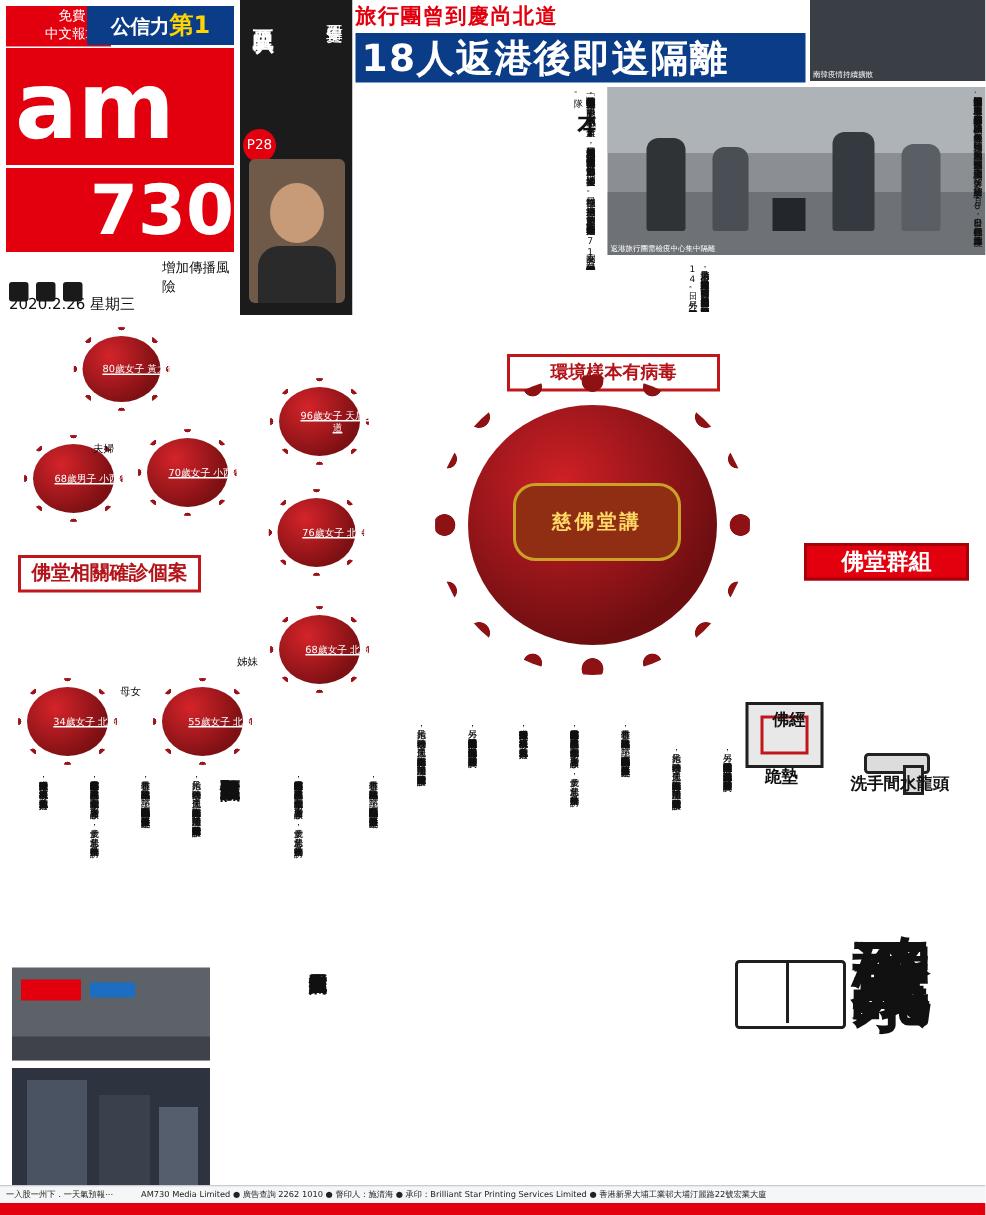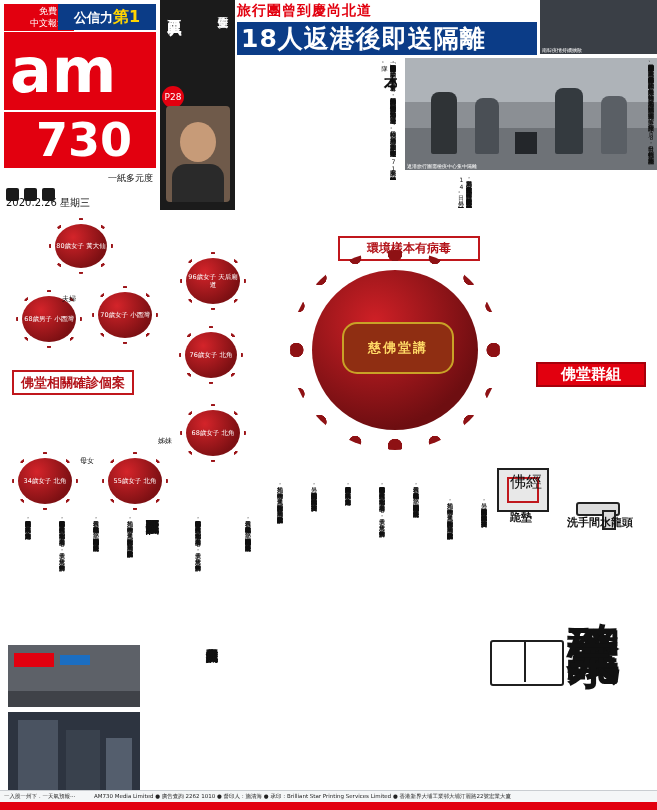--- a/index.html
+++ b/index.html
@@ -7,21 +7,21 @@
   .page{position:relative;width:657px;height:810px;background:#fff;}
 
   
   .masthead{position:absolute;left:0;top:0;width:657px;height:210px;}
   .mh-left{position:absolute;left:0;top:0;width:160px;height:210px;background:#ffffff;}
   .mh-badge{position:absolute;left:4px;top:4px;width:52px;height:26px;background:#e2000f;color:#fff;font-size:9px;line-height:12px;text-align:center;padding-top:1px;padding-left:18px;}
   .mh-badge div{letter-spacing:0px;}
   .mh-badge2{position:absolute;left:58px;top:4px;width:98px;height:26px;background:#0b3c87;color:#fff;font-size:13px;font-weight:bold;text-align:center;line-height:26px;}
   .mh-badge2 .num{color:#ffd400;font-size:16px;}
   .am-logo{position:absolute;left:4px;top:32px;width:152px;height:78px;background:#e2000f;color:#fff;font-size:62px;font-weight:bold;line-height:78px;text-align:left;padding-left:6px;box-sizing:border-box;font-family:"DejaVu Sans",sans-serif;}
-  .am-730{position:absolute;left:4px;top:112px;width:152px;height:56px;background:#e2000f;color:#fff;font-size:46px;font-weight:bold;line-height:56px;text-align:center;padding-left:8px;box-sizing:border-box;}
+  .am-730{position:absolute;left:4px;top:112px;width:152px;height:56px;background:#e2000f;color:#fff;font-size:46px;font-weight:bold;line-height:56px;text-align:right;padding-left:8px;box-sizing:border-box;}
   .mh-date{position:absolute;left:6px;top:172px;font-size:10px;color:#111;margin-top:24px;}
   .mh-slogan{position:absolute;left:108px;top:172px;font-size:9px;color:#111;}
   .mh-social{position:absolute;left:6px;top:188px;display:flex;gap:5px;}
   .mh-social span{width:13px;height:13px;background:#1a1a1a;border-radius:2px;display:inline-block;}
 
   .mh-col2{position:absolute;left:160px;top:0;width:75px;height:210px;background:#1b1b1b;color:#fff;}
   .mh-col2 .t{position:absolute;left:6px;top:8px;font-size:14px;font-weight:bold;writing-mode:vertical-rl;line-height:18px;letter-spacing:1px;}
   .mh-col2 .t2{position:absolute;right:6px;top:8px;font-size:11px;writing-mode:vertical-rl;line-height:14px;}
   .mh-col2 .pg{position:absolute;left:2px;top:86px;width:22px;height:22px;border-radius:50%;background:#e2000f;color:#fff;font-size:9px;text-align:center;line-height:22px;}
   .mh-face{position:absolute;left:6px;top:106px;width:64px;height:96px;background:#6f5a4a;border-radius:4px;overflow:hidden;}
@@ -44,21 +44,21 @@
   .photo-scene .p4{position:absolute;left:196px;top:38px;width:26px;height:58px;background:#5a5f65;border-radius:8px 8px 2px 2px;}
   .photo-scene .bag{position:absolute;left:110px;top:74px;width:22px;height:22px;background:#23262a;}
   .photo-scene .cap{position:absolute;left:2px;bottom:1px;font-size:5px;color:#fff;}
   .rt-text{position:absolute;left:240px;top:60px;width:180px;height:148px;font-size:6px;line-height:8px;writing-mode:vertical-rl;text-orientation:upright;color:#111;overflow:hidden;}
   .rt-text.rt2{left:2px;top:176px;width:236px;height:32px;}
 
   
   .diagram{position:absolute;left:0;top:210px;width:657px;height:430px;background:#ffffff;}
   .node{position:absolute;}
   .node .core{width:100%;height:100%;border-radius:50%;background:radial-gradient(circle at 35% 30%, #d4242a, #7d1013 72%);position:relative;}
-  .node .txt{position:absolute;left:0;top:0;width:100%;height:100%;display:flex;align-items:center;justify-content:center;color:#fff;font-size:6.5px;line-height:8px;text-align:center;}
+  .node .txt{position:absolute;left:12px;top:0;width:100%;height:100%;display:flex;align-items:center;justify-content:center;color:#fff;font-size:6.5px;line-height:8px;text-align:center;text-decoration:underline;}
   .spikes{position:absolute;left:-6px;top:-6px;right:-6px;bottom:-6px;border-radius:50%;background:
      radial-gradient(circle at 50% 0%,#9c1418 2.2px,transparent 2.4px),
      radial-gradient(circle at 100% 50%,#9c1418 2.2px,transparent 2.4px),
      radial-gradient(circle at 50% 100%,#9c1418 2.2px,transparent 2.4px),
      radial-gradient(circle at 0% 50%,#9c1418 2.2px,transparent 2.4px),
      radial-gradient(circle at 15% 15%,#9c1418 2.2px,transparent 2.4px),
      radial-gradient(circle at 85% 15%,#9c1418 2.2px,transparent 2.4px),
      radial-gradient(circle at 85% 85%,#9c1418 2.2px,transparent 2.4px),
      radial-gradient(circle at 15% 85%,#9c1418 2.2px,transparent 2.4px);}
   .centerv{position:absolute;left:300px;top:315px;width:210px;height:200px;}
@@ -129,21 +129,21 @@
       <div class="mh-badge">
         <div>免費</div>
         <div>中文報章</div>
       </div>
       <div class="mh-badge2">
         <span>公信力</span><span class="num">第1</span>
       </div>
       <div class="am-logo">am</div>
       <div class="am-730">730</div>
       <div class="mh-date">2020.2.26 星期三</div>
-      <div class="mh-slogan">一紙多元度</div>
+      <div class="mh-slogan">增加傳播風險</div>
       <div class="mh-social">
         <span></span>
         <span></span>
         <span></span>
       </div>
     </div>
 
     <div class="mh-col2">
       <div class="t">亞里叭叭</div>
       <div class="t2">亞里安這作</div>
@@ -240,21 +240,21 @@
     <div class="tap">
         <div class="pipe"></div>
         <div class="spout"></div>
       </div>
     <div class="caption-sm" style="left:566px;top:306px;width:68px;font-weight:bold;font-size:11px;line-height:13px;">洗手間水龍頭</div>
 
     <div class="sutra">
         <div class="book"></div>
         <div class="mid"></div>
       </div>
-    <div class="caption-sm" style="left:492px;top:262px;width:68px;font-weight:normal;font-size:16px;">佛經</div>
+    <div class="caption-sm" style="left:492px;top:262px;width:68px;font-weight:bold;font-size:11px;">佛經</div>
 
     <div class="vbig title-right">確診增至九宗</div>
   </div>
 
   <div class="bottom">
     <div class="vhead" style="left:144px;top:40px;font-size:13px;line-height:16px;height:250px;">水喉頭經都面貼試呈陽性</div>
     <div class="vhead" style="left:204px;top:170px;font-size:12px;line-height:15px;height:130px;">四酒店抗疫隔離人員入住</div>
 
     <div class="vcol" style="left:176px;top:46px;width:26px;height:300px;">衛生防護中心傳染病處主任張竹君昨日表示，北角佛社群組再多一人確診，令相關個案增至九宗。該名新增患者為68歲女子，居於北角，曾於本月中到訪佛社。</div>
     <div class="vcol" style="left:226px;top:46px;width:26px;height:300px;">張竹君表示，佛社環境樣本化驗結果顯示，跪墊、洗手間水龍頭及佛經等物品表面均驗出有新冠病毒，反映環境污染可能是傳播途徑之一。</div>

